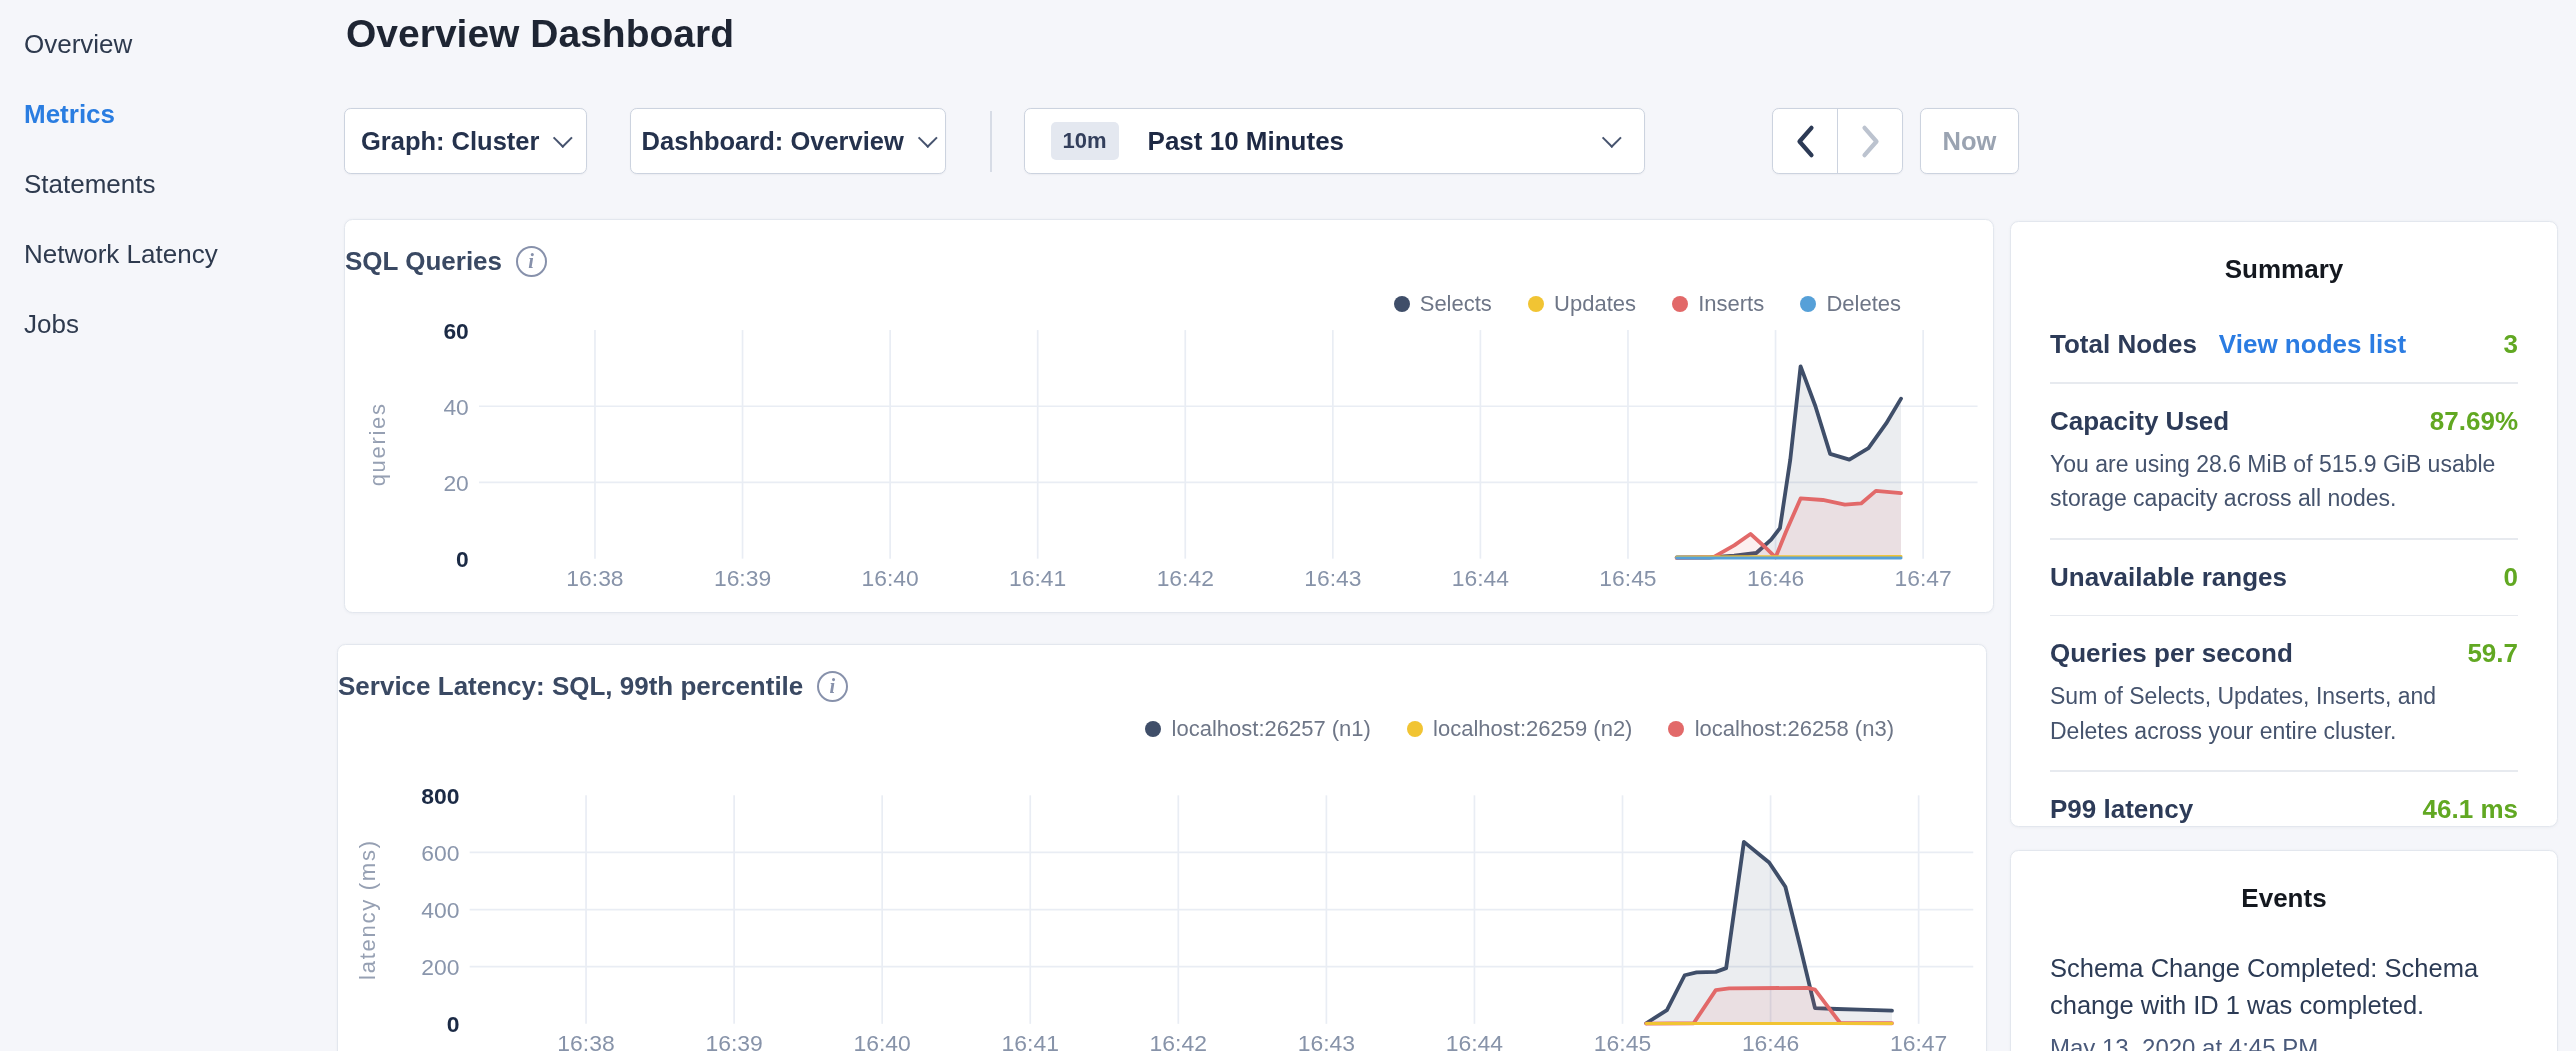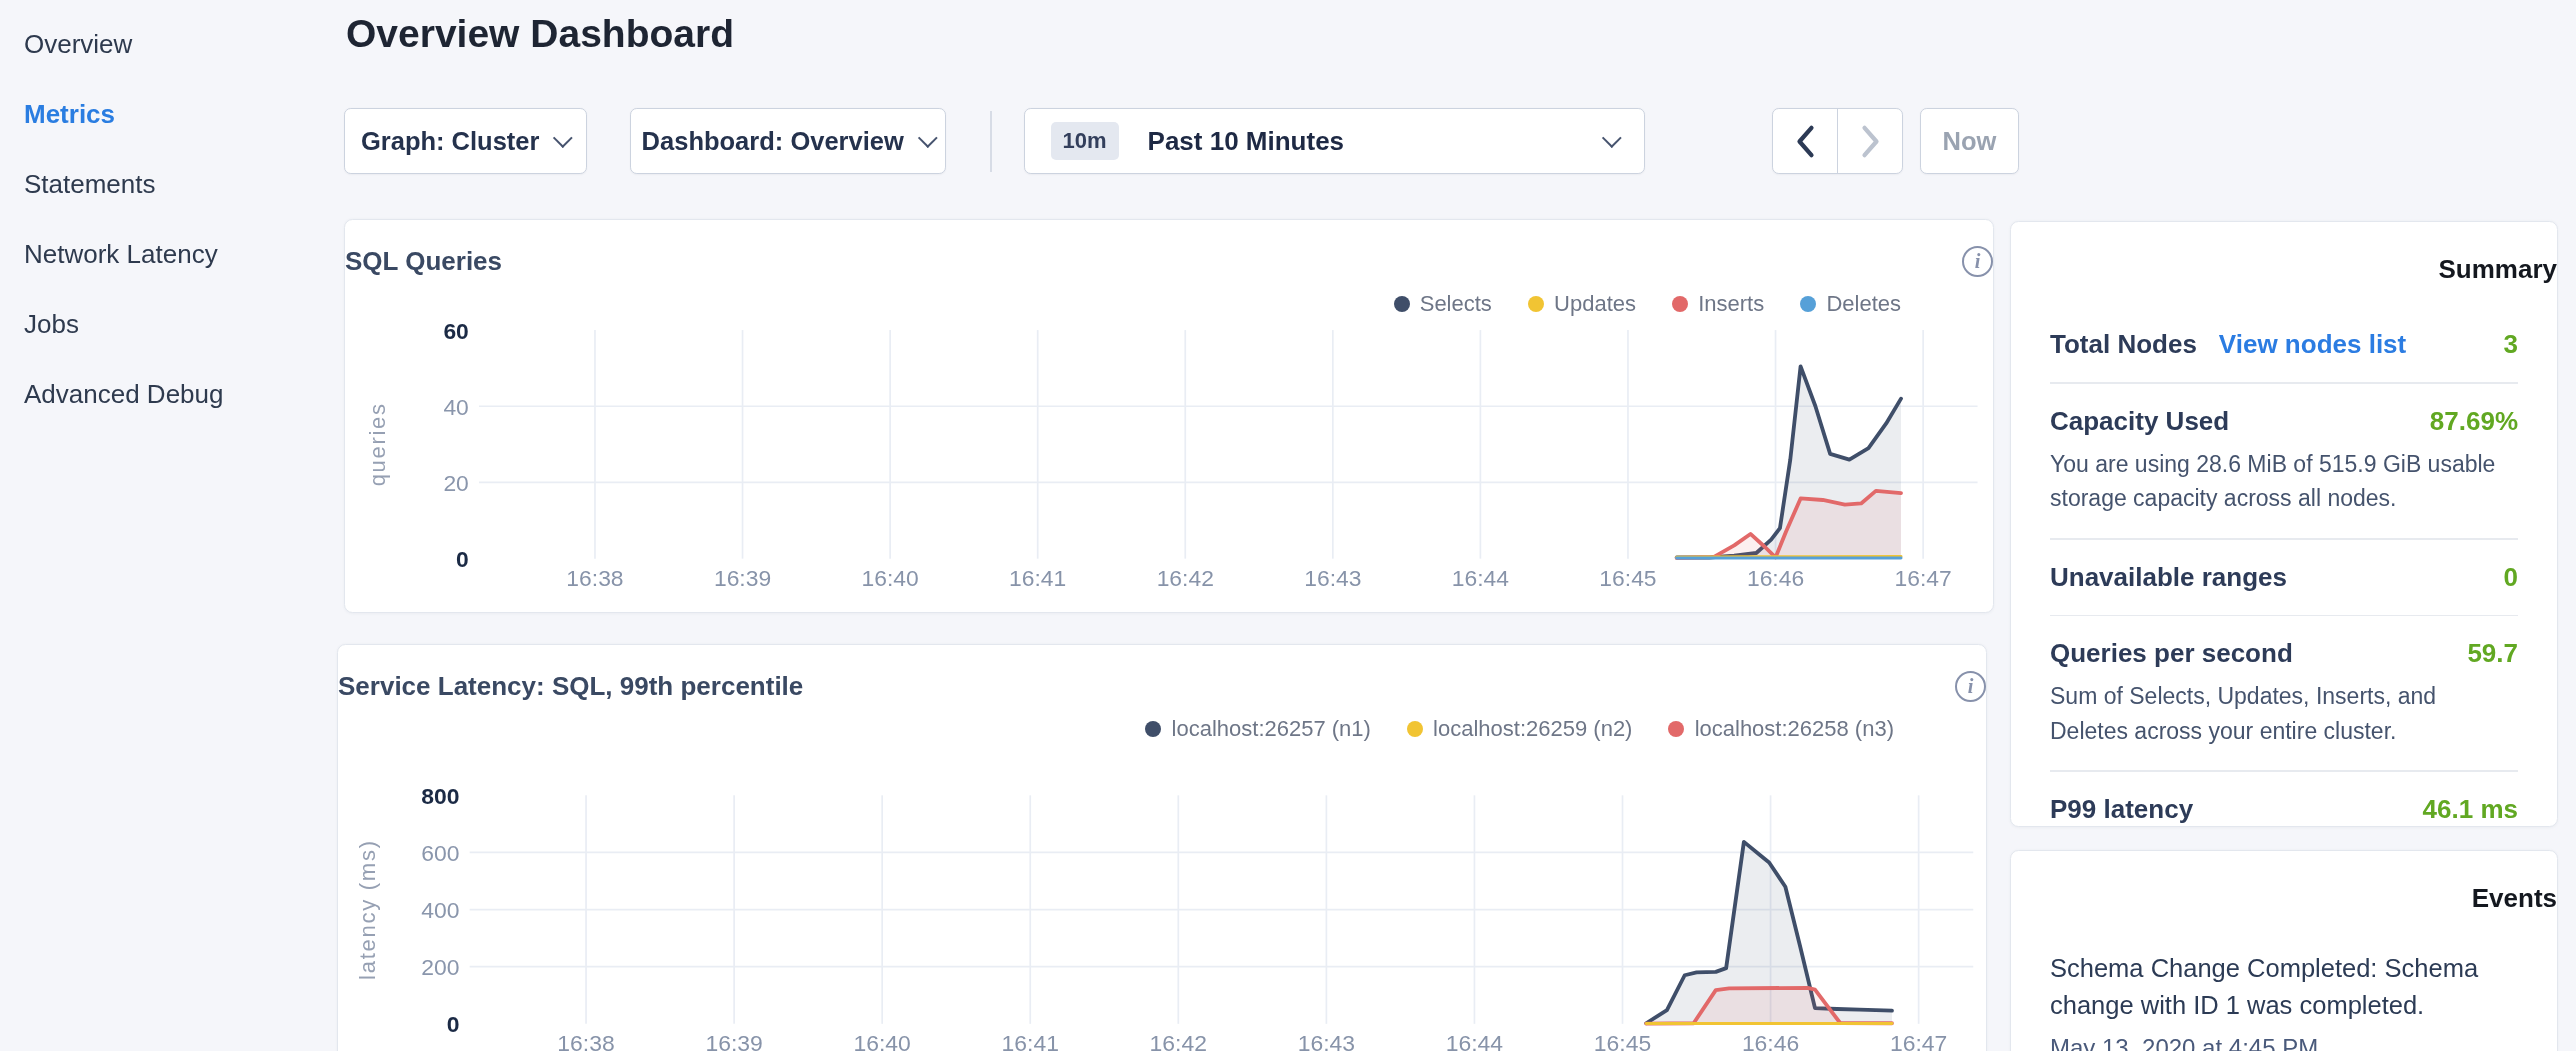--- a/index.html
+++ b/index.html
@@ -34,36 +34,36 @@
   
   .card { position:absolute; background:#fff; border:1.7px solid #e3e7ee; border-radius:8.5px;
           box-shadow:0 0.9px 2.6px rgba(60,70,90,.05); }
   .chart-card-1 { left:344px; top:219px; width:1650px; height:394px; }
   .chart-card-2 { left:337px; top:644px; width:1650px; height:487px; }
   .summary-card { left:2010px; top:221px; width:548px; height:606px; }
   .events-card  { left:2010px; top:850px; width:548px; height:247px; }
 
   
   .chart-title-row { position:absolute; top:25.5px; left:0; width:100%; display:flex;
-                     justify-content:space-between; align-items:center; gap:13.6px; }
+                     justify-content:flex-start; align-items:center; gap:13.6px; }
   .chart-title { font-size:26px; font-weight:700; color:#3a4963; }
   .info-icon { width:31px; height:31px; border:2.6px solid #8791ab; border-radius:50%; color:#8791ab;
                display:flex; align-items:center; justify-content:center;
                font-family:"Liberation Serif", serif; font-style:italic; font-size:20.4px; font-weight:700; cursor:pointer; }
   .chart-legend { position:absolute; top:71px; right:92px; display:flex; gap:36px; align-items:center; }
   .legend-item { display:flex; align-items:center; gap:10.2px; font-size:22px; color:#6e7687; }
   .legend-dot { width:16px; height:16px; border-radius:50%; }
   svg.plot { position:absolute; left:0; top:0; width:100%; height:100%; }
   .xtick { font-size:27px; fill:#8793a9; }
   .ytick { font-size:27px; fill:#8a96ac; }
   .ytick.edge { font-weight:700; fill:#1b2a45; }
   .axis-label { font-size:26px; fill:#96a0b3; letter-spacing:2px; }
 
   
-  .panel-title { margin-top:32px; text-align:right; font-size:26px; font-weight:700; color:#14181f; }
+  .panel-title { margin-top:32px; text-align:center; font-size:26px; font-weight:700; color:#14181f; }
   .sum-body { padding:0 39px; }
   .sum-row { display:flex; align-items:baseline; margin-top:22px; }
   .sum-row:first-child { margin-top:44px; }
   .sum-label { font-size:26px; font-weight:700; color:#2d3b58; }
   .sum-link { font-size:26px; font-weight:700; color:#2b7ce2; margin-left:22px; cursor:pointer; text-decoration:none; }
   .sum-value { margin-left:auto; font-size:26px; font-weight:700; color:#61a822; white-space:nowrap; }
   .sum-note { margin-top:10.2px; font-size:23px; line-height:1.5; color:#45536d; }
   .sum-div { height:1.7px; background:#e7eaef; margin-top:22px; }
   .event-item { padding:0 39px; margin-top:36px; }
   .event-text { font-size:25.5px; line-height:1.45; color:#2c3b55; }
@@ -73,21 +73,20 @@
 <body>
 
 <div class="stage">
 
   <nav class="sidebar" id="sidebar">
       <div class="nav-item">Overview</div>
       <div class="nav-item active">Metrics</div>
       <div class="nav-item">Statements</div>
       <div class="nav-item">Network Latency</div>
       <div class="nav-item">Jobs</div>
-      <div class="nav-item">Advanced Debug</div>
     </nav>
 
   <h1 class="page-title">Overview Dashboard</h1>
 
   <div class="ctl" style="left:344px; width:243px;">
     <span>Graph: Cluster</span>
     <span class="chev"></span>
   </div>
 
   <div class="ctl" style="left:630px; width:316px;">

